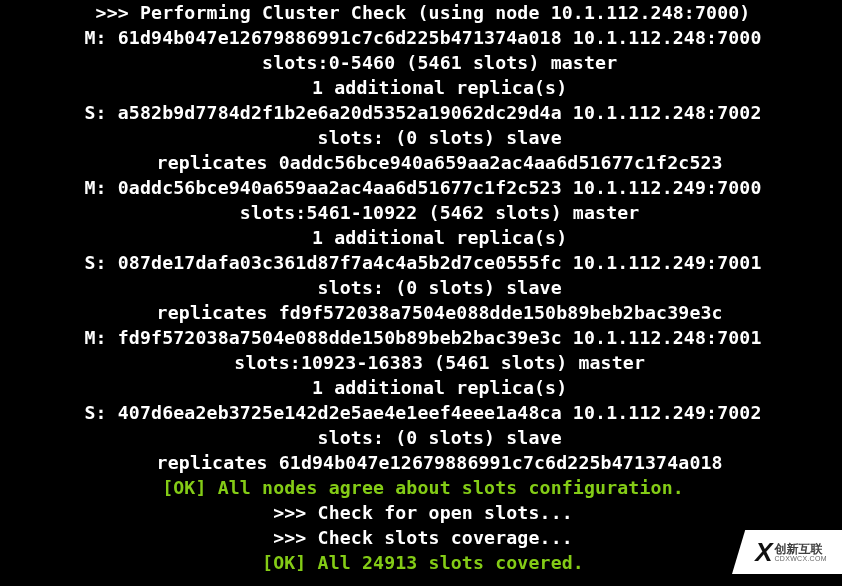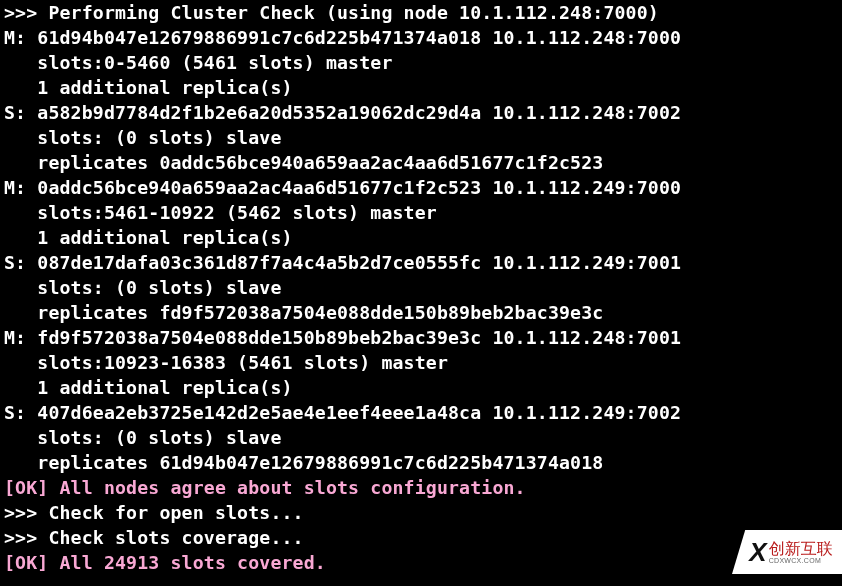--- a/index.html
+++ b/index.html
@@ -12,23 +12,24 @@
   }
   .terminal {
     font-family: "DejaVu Sans Mono", "Liberation Mono", Consolas, monospace;
     font-size: 18.2px;
     line-height: 25px;
     color: #ffffff;
     white-space: pre;
     padding: 0 0 0 4px;
     font-weight: bold;
     letter-spacing: 0.15px;
+    text-align: center;
   }
   .bold  { font-weight: bold; }
-  .green { color: #f9a8d4; }
+  .green { color: #84cc16; }
 
   .watermark {
     position: absolute;
     right: 0;
     bottom: 12px;
     width: 110px;
     height: 44px;
     background: #fff;
     clip-path: polygon(12% 0, 100% 0, 100% 100%, 0 100%);
     display: flex;
@@ -48,21 +49,21 @@
     font-style: italic;
     color: #111;
     letter-spacing: -2px;
   }
   .wm-txt {
     display:flex;
     flex-direction:column;
     line-height:1;
     font-family: "Microsoft YaHei","PingFang SC",sans-serif;
   }
-  .wm-cn { font-size:16px; color:#b91c1c; font-weight:400;}
+  .wm-cn { font-size:12px; color:#404040; font-weight:700;}
   .wm-en { font-size:7px; color:#666; letter-spacing:0.3px;}
 </style>
 </head>
 <body>
 
 <div class="terminal"><span class="bold">&gt;&gt;&gt; Performing Cluster Check (using node 10.1.112.248:7000)</span>
 <span id="nodes-block">M: 61d94b047e12679886991c7c6d225b471374a018 10.1.112.248:7000
    slots:0-5460 (5461 slots) master
    1 additional replica(s)
 S: a582b9d7784d2f1b2e6a20d5352a19062dc29d4a 10.1.112.248:7002

